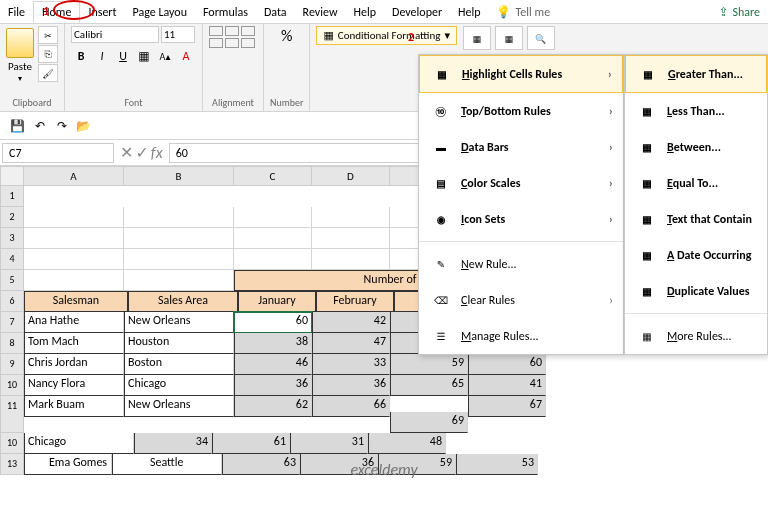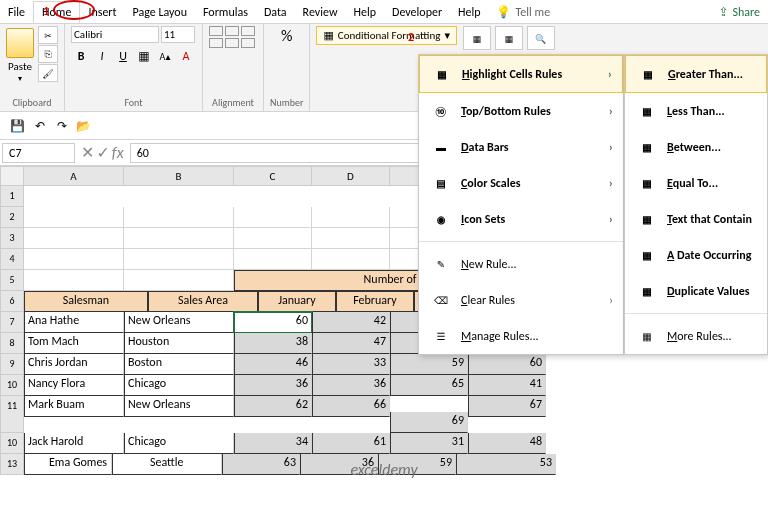--- a/index.html
+++ b/index.html
@@ -23,21 +23,21 @@
 .font-select { border: 1px solid #ccc; font-size: 11px; padding: 1px 2px; background: #fff; }
 .font-btns { display: flex; gap: 1px; margin-top: 3px; }
 .fbtn { width: 20px; height: 20px; display: flex; align-items: center; justify-content: center; font-size: 12px; }
 .align-grid { width: 48px; height: 36px; display: flex; flex-direction: column; gap: 2px; }
 .align-row { display: flex; gap: 2px; }
 .align-cell { width: 14px; height: 10px; border: 1px solid #999; }
 .cond-fmt { display: flex; align-items: center; gap: 4px; padding: 2px 6px; border: 1px solid #f0c040; background: #fffbe6; font-size: 11px; }
 .qat { display: flex; align-items: center; gap: 6px; padding: 4px 10px; border-bottom: 1px solid #d4d4d4; background: #fff; height: 28px; font-size: 12px; }
 .qat-icon { width: 16px; height: 16px; display: flex; align-items: center; justify-content: center; }
 .formula-bar { display: flex; align-items: center; border-bottom: 1px solid #d4d4d4; height: 26px; }
-.namebox { width: 73px; border: 1px solid #ccc; padding: 2px 6px; font-size: 12px; margin: 2px; }
+.namebox { width: 112px; border: 1px solid #ccc; padding: 2px 6px; font-size: 12px; margin: 2px; }
 .fbar-btns { display: flex; gap: 2px; padding: 0 4px; color: #888; }
 .fx-input { flex: 1; border: 1px solid #ccc; padding: 2px 6px; font-size: 12px; margin: 2px; }
 .sheet { position: relative; }
 .col-headers { display: flex; background: #e6e6e6; font-size: 11px; }
 .corner { width: 24px; height: 20px; border: 1px solid #ccc; background: #f0f0f0; }
 .colh { height: 20px; border: 1px solid #ccc; border-left: none; text-align: center; line-height: 20px; }
 .rows { display: flex; flex-direction: column; }
 .row { display: flex; }
 .rowh { width: 24px; font-size: 10px; text-align: center; border: 1px solid #ccc; border-top: none; background: #e6e6e6; line-height: 20px; }
 .cell { height: 21px; border-right: 1px solid #d4d4d4; border-bottom: 1px solid #d4d4d4; font-size: 12px; padding: 1px 3px; overflow: hidden; white-space: nowrap; }
@@ -210,21 +210,21 @@
         <div class="cell " style="width: 78px;"></div>
       </div>
       <div class="row">
         <div class="rowh">5</div>
         <div class="cell " style="width: 100px;"></div>
         <div class="cell " style="width: 110px;"></div>
         <div class="cell hdr-cell" style="width: 312px;">Number of</div>
       </div>
       <div class="row">
         <div class="rowh">6</div>
-        <div class="cell hdr-cell" style="width: 124px;">Salesman</div>
+        <div class="cell hdr-cell" style="width: 104px;">Salesman</div>
         <div class="cell hdr-cell" style="width: 110px;">Sales Area</div>
         <div class="cell hdr-cell" style="width: 78px;">January</div>
         <div class="cell hdr-cell" style="width: 78px;">February</div>
         <div class="cell hdr-cell" style="width: 78px;"></div>
         <div class="cell hdr-cell" style="width: 78px;"></div>
       </div>
       <div class="row sel-range">
         <div class="rowh">7</div>
         <div class="cell " style="width: 100px; border-left: 1px solid rgb(51, 51, 51); border-bottom: 1px solid rgb(51, 51, 51);">Ana Hathe</div>
         <div class="cell " style="width: 110px; border-left: 1px solid rgb(51, 51, 51); border-bottom: 1px solid rgb(51, 51, 51);">New Orleans</div>
@@ -264,35 +264,34 @@
         <div class="rowh">11</div>
         <div class="cell " style="width: 100px; border-left: 1px solid rgb(51, 51, 51); border-bottom: 1px solid rgb(51, 51, 51);">Mark Buam</div>
         <div class="cell " style="width: 110px; border-left: 1px solid rgb(51, 51, 51); border-bottom: 1px solid rgb(51, 51, 51);">New Orleans</div>
         <div class="cell num data" style="width: 78px; border-left: 1px solid rgb(51, 51, 51); border-bottom: 1px solid rgb(51, 51, 51);">62</div>
         <div class="cell num data" style="width: 78px; border-left: 1px solid rgb(51, 51, 51); border-bottom: 1px solid rgb(51, 51, 51);">66</div>
         <div class="cell num data" style="width: 78px; border-left: 1px solid rgb(51, 51, 51); border-bottom: 1px solid rgb(51, 51, 51); margin-top: 16px;">69</div>
         <div class="cell num data" style="width: 78px; border-left: 1px solid rgb(51, 51, 51); border-bottom: 1px solid rgb(51, 51, 51);">67</div>
       </div>
       <div class="row sel-range">
         <div class="rowh">10</div>
-        <div class="cell " style="width: 100px; border-left: 1px solid rgb(51, 51, 51); border-bottom: 1px solid rgb(51, 51, 51);">Jack Harold</div>
         <div class="cell " style="width: 110px; border-left: 1px solid rgb(51, 51, 51); border-bottom: 1px solid rgb(51, 51, 51);">Chicago</div>
         <div class="cell num data" style="width: 78px; border-left: 1px solid rgb(51, 51, 51); border-bottom: 1px solid rgb(51, 51, 51);">34</div>
         <div class="cell num data" style="width: 78px; border-left: 1px solid rgb(51, 51, 51); border-bottom: 1px solid rgb(51, 51, 51);">61</div>
         <div class="cell num data" style="width: 78px; border-left: 1px solid rgb(51, 51, 51); border-bottom: 1px solid rgb(51, 51, 51);">31</div>
         <div class="cell num data" style="width: 78px; border-left: 1px solid rgb(51, 51, 51); border-bottom: 1px solid rgb(51, 51, 51);">48</div>
       </div>
       <div class="row sel-range">
         <div class="rowh">13</div>
         <div class="cell " style="width: 88px; border-left: 1px solid rgb(51, 51, 51); border-bottom: 1px solid rgb(51, 51, 51); padding-left: 24px;">Ema Gomes</div>
         <div class="cell " style="width: 110px; border-left: 1px solid rgb(51, 51, 51); border-bottom: 1px solid rgb(51, 51, 51); padding-left: 37px;">Seattle</div>
         <div class="cell num data" style="width: 78px; border-left: 1px solid rgb(51, 51, 51); border-bottom: 1px solid rgb(51, 51, 51);">63</div>
         <div class="cell num data" style="width: 78px; border-left: 1px solid rgb(51, 51, 51); border-bottom: 1px solid rgb(51, 51, 51);">36</div>
         <div class="cell num data" style="width: 78px; border-left: 1px solid rgb(51, 51, 51); border-bottom: 1px solid rgb(51, 51, 51);">59</div>
-        <div class="cell num data" style="width: 100px; border-left: 1px solid rgb(51, 51, 51); border-bottom: 1px solid rgb(51, 51, 51); padding-left: 7px;">53</div>
+        <div class="cell num data" style="width: 82px; border-left: 1px solid rgb(51, 51, 51); border-bottom: 1px solid rgb(51, 51, 51); padding-left: 7px;">53</div>
       </div>
     </div>
 </div>
 
 <div class="dropdown" style="left:418px;top:54px;width:206px">
     <div class="dd-item bold hl">
       <span class="dd-icon">▦</span>
       <span><u>H</u>ighlight Cells Rules</span>
       <span class="dd-arrow">›</span>
     </div>

